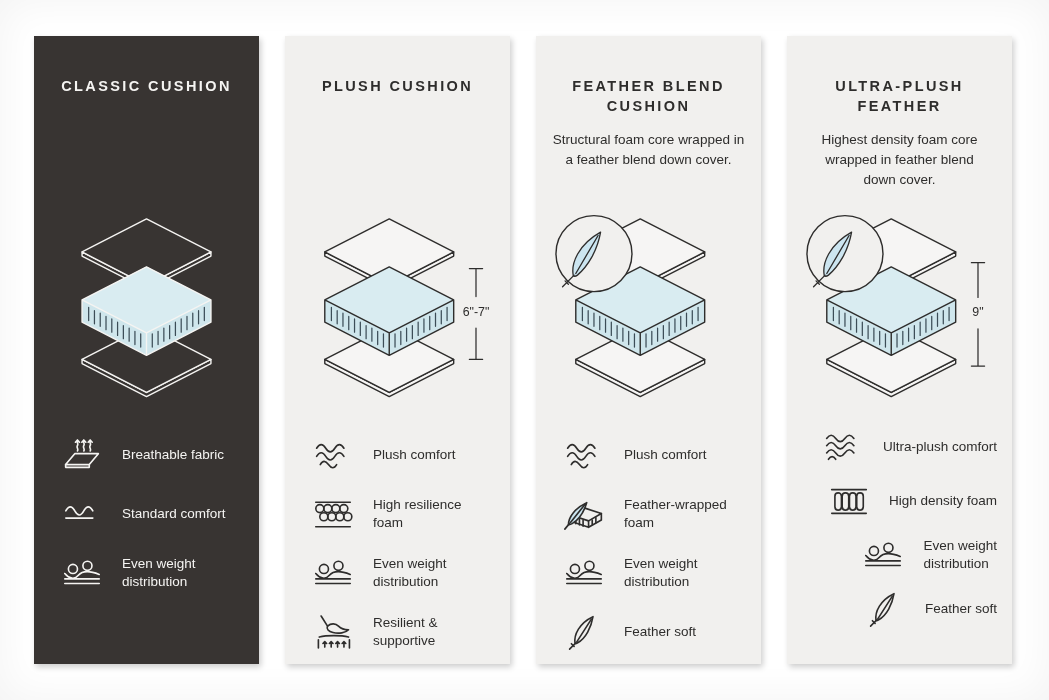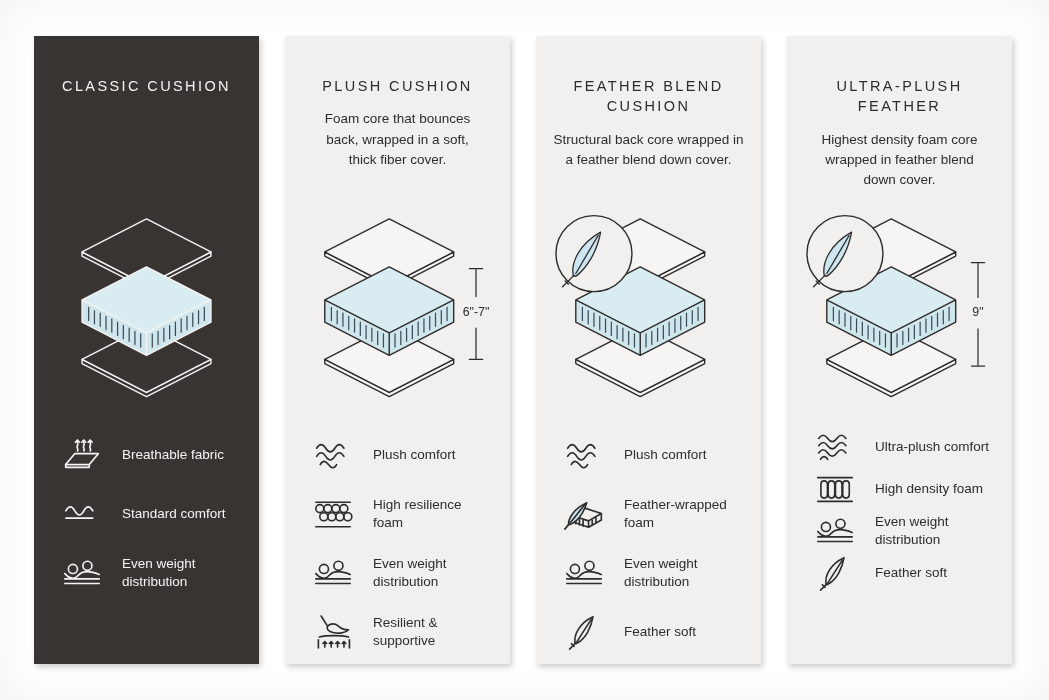--- a/index.html
+++ b/index.html
@@ -7,41 +7,41 @@
               font-family:"Liberation Sans", sans-serif; }
   .page { position:relative; width:1049px; height:700px;
           padding:36px 0 0 34px; display:flex; gap:26px;
           box-shadow: inset 0 0 45px rgba(0,0,0,0.05); }
   .panel { width:225px; height:628px; background:var(--bg); color:var(--ink);
            padding:40px 15px 0 15px; box-shadow:2px 3px 6px rgba(0,0,0,0.20); }
   .panel.light { --bg:#f1f0ee; --ink:#2e2d2c; --slab:#f6f5f4; }
   .panel.dark  { --bg:#383432; --ink:#f5f4f2; --slab:#383432; }
 
   .panel-header { height:132px; text-align:center; }
-  .title { font-size:14.5px; font-weight:normal; letter-spacing:2.4px;
+  .title { font-size:14.5px; font-weight:bold; letter-spacing:2.4px;
            line-height:1.4; white-space:pre-line; }
   .desc { margin-top:13px; font-size:13.5px; line-height:1.5; white-space:pre-line; }
 
   .illus { height:202px; display:flex; align-items:center; justify-content:center; }
   .illus svg { display:block; }
   .slab-face { fill:var(--slab); stroke:var(--ink); stroke-width:1.7; stroke-linejoin:round; }
   .slab-rim  { fill:var(--slab); stroke:var(--ink); stroke-width:1.7; stroke-linejoin:round; }
   .foam-base { fill:#cfe6ec; }
   .foam-top  { fill:#d9ecf1; }
   .foam-line { fill:none; stroke:var(--ink); stroke-width:1.7; stroke-linejoin:round; }
   .hatch     { fill:none; stroke:#3c4d57; stroke-width:1.5; stroke-linecap:round; }
   .ruler     { fill:none; stroke:var(--ink); stroke-width:1.5; stroke-linecap:round; }
   .ruler-text{ fill:var(--ink); font-size:15px; font-family:"Liberation Sans",sans-serif; }
   .badge-circle { fill:var(--bg); stroke:var(--ink); stroke-width:1.7; }
   .feather-fill { fill:#cce5f0; stroke:var(--ink); stroke-width:1.6; stroke-linejoin:round; }
   .fline { fill:none; stroke:var(--ink); stroke-width:1.6; stroke-linecap:round; }
 
   .features { list-style:none; margin-top:24px; padding-left:12px;
               display:flex; flex-direction:column; gap:17px; }
-  .panel.rows5 .features { margin-top:16px; gap:0; }
+  .panel.rows5 .features { margin-top:16px; gap:12px;align-items:flex-end; }
   .feature-row { display:flex; align-items:center; gap:19px; }
   .ficon { width:42px; height:42px; flex-shrink:0; display:flex;
            align-items:center; justify-content:center; }
   .ficon svg { display:block; stroke:currentColor; fill:none;
                stroke-width:1.8; stroke-linecap:round; stroke-linejoin:round; }
   .ficon .fb { fill:#cce5f0; }
   .flabel { font-size:13.5px; line-height:1.3; white-space:pre-line; }
 </style>
 </head>
 <body>
@@ -98,23 +98,20 @@
         </span>
         <span class="flabel">Even weight
 distribution</span>
       </li>
     </ul>
   </section>
 
   <section class="panel light">
     <header class="panel-header">
       <h2 class="title">PLUSH CUSHION</h2>
-      <p class="desc">Foam core that bounces
-back, wrapped in a soft,
-thick fiber cover.</p>
     </header>
     <div class="illus">
       <svg viewBox="0 0 236 222" width="212" height="200">
         <g>
           <path class="slab-rim" d="M30,42 L30,47 L108,87 L186,47 L186,42 L108,82 Z"></path>
           <polygon class="slab-face" points="30,42 108,2 186,42 108,82"></polygon>
           <path class="slab-rim" d="M30,172 L30,177 L108,217 L186,177 L186,172 L108,212 Z"></path>
           <polygon class="slab-face" points="30,172 108,132 186,172 108,212"></polygon>
           <polygon class="foam-base" points="30,100 108,60 186,100 186,127 108,167 30,127"></polygon>
           <polygon class="foam-top" points="30,100 108,60 186,100 108,140"></polygon>
@@ -182,21 +179,21 @@
         <span class="flabel">Resilient &amp;
 supportive</span>
       </li>
     </ul>
   </section>
 
   <section class="panel light">
     <header class="panel-header">
       <h2 class="title">FEATHER BLEND
 CUSHION</h2>
-      <p class="desc">Structural back core wrapped in
+      <p class="desc">Structural foam core wrapped in
 a feather blend down cover.</p>
     </header>
     <div class="illus">
       <svg viewBox="0 0 236 222" width="212" height="200">
         <g>
           <path class="slab-rim" d="M30,42 L30,47 L108,87 L186,47 L186,42 L108,82 Z"></path>
           <polygon class="slab-face" points="30,42 108,2 186,42 108,82"></polygon>
           <path class="slab-rim" d="M30,172 L30,177 L108,217 L186,177 L186,172 L108,212 Z"></path>
           <polygon class="slab-face" points="30,172 108,132 186,172 108,212"></polygon>
           <polygon class="foam-base" points="30,100 108,60 186,100 186,127 108,167 30,127"></polygon>

